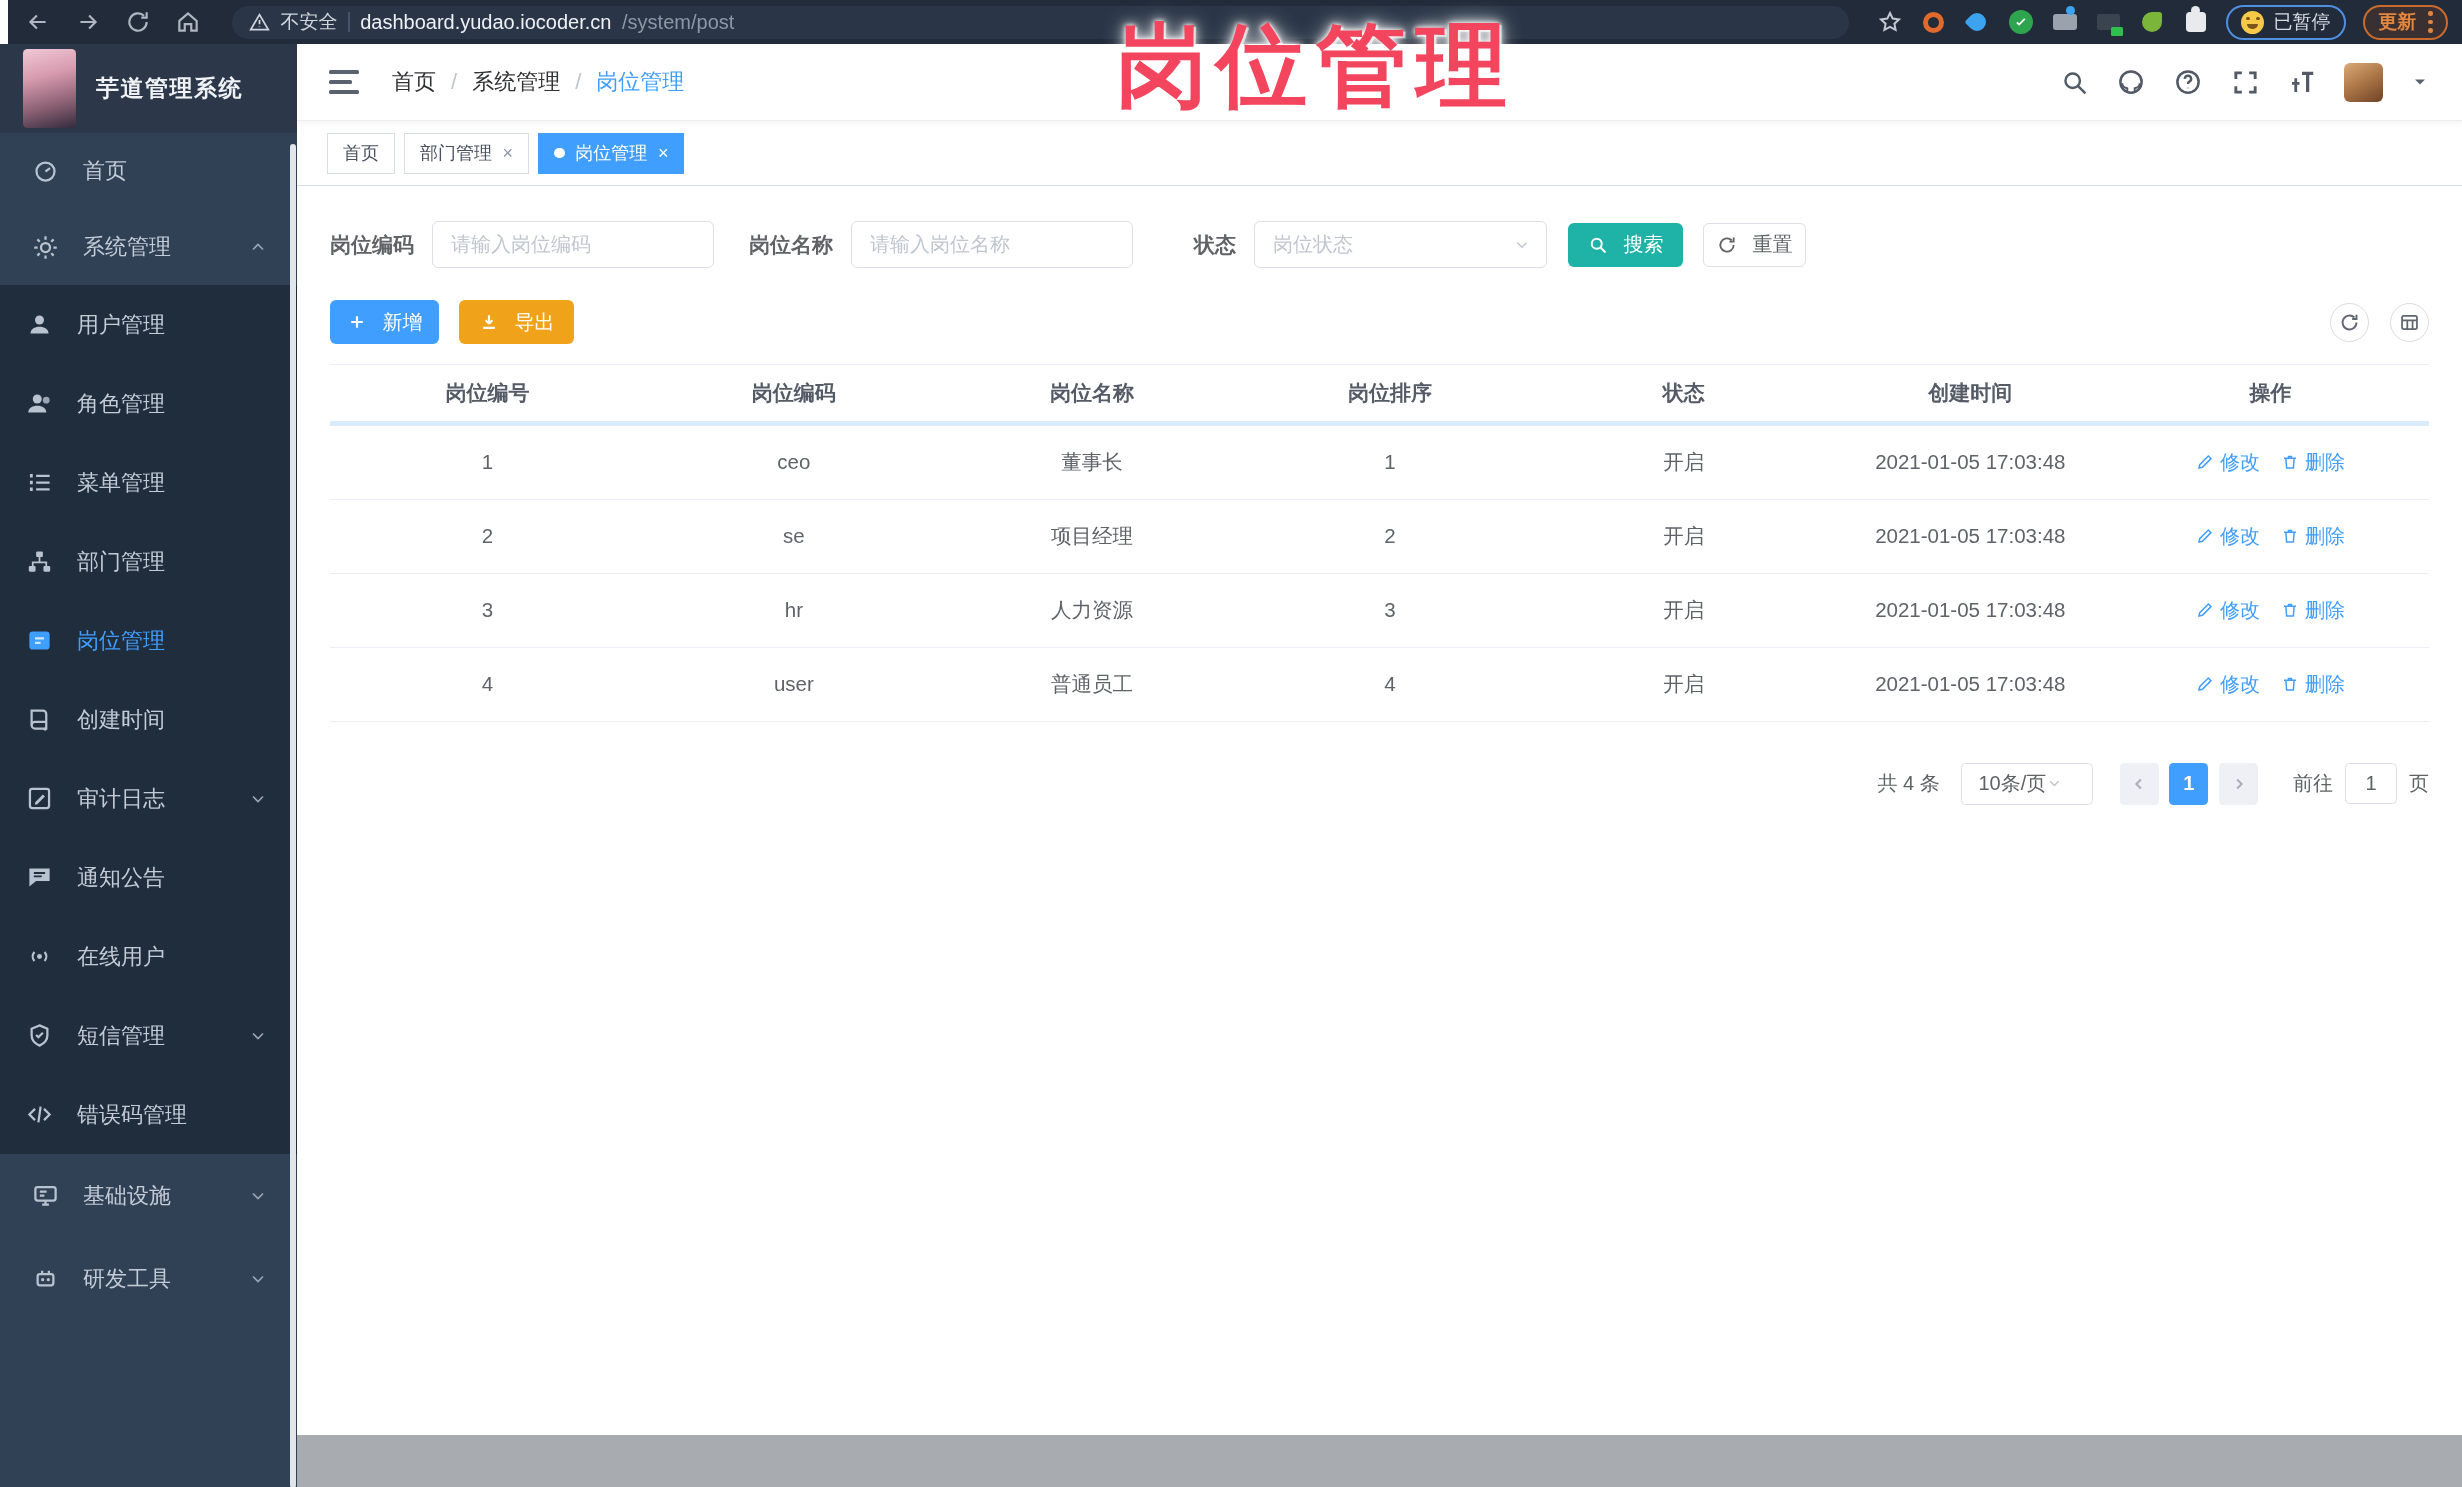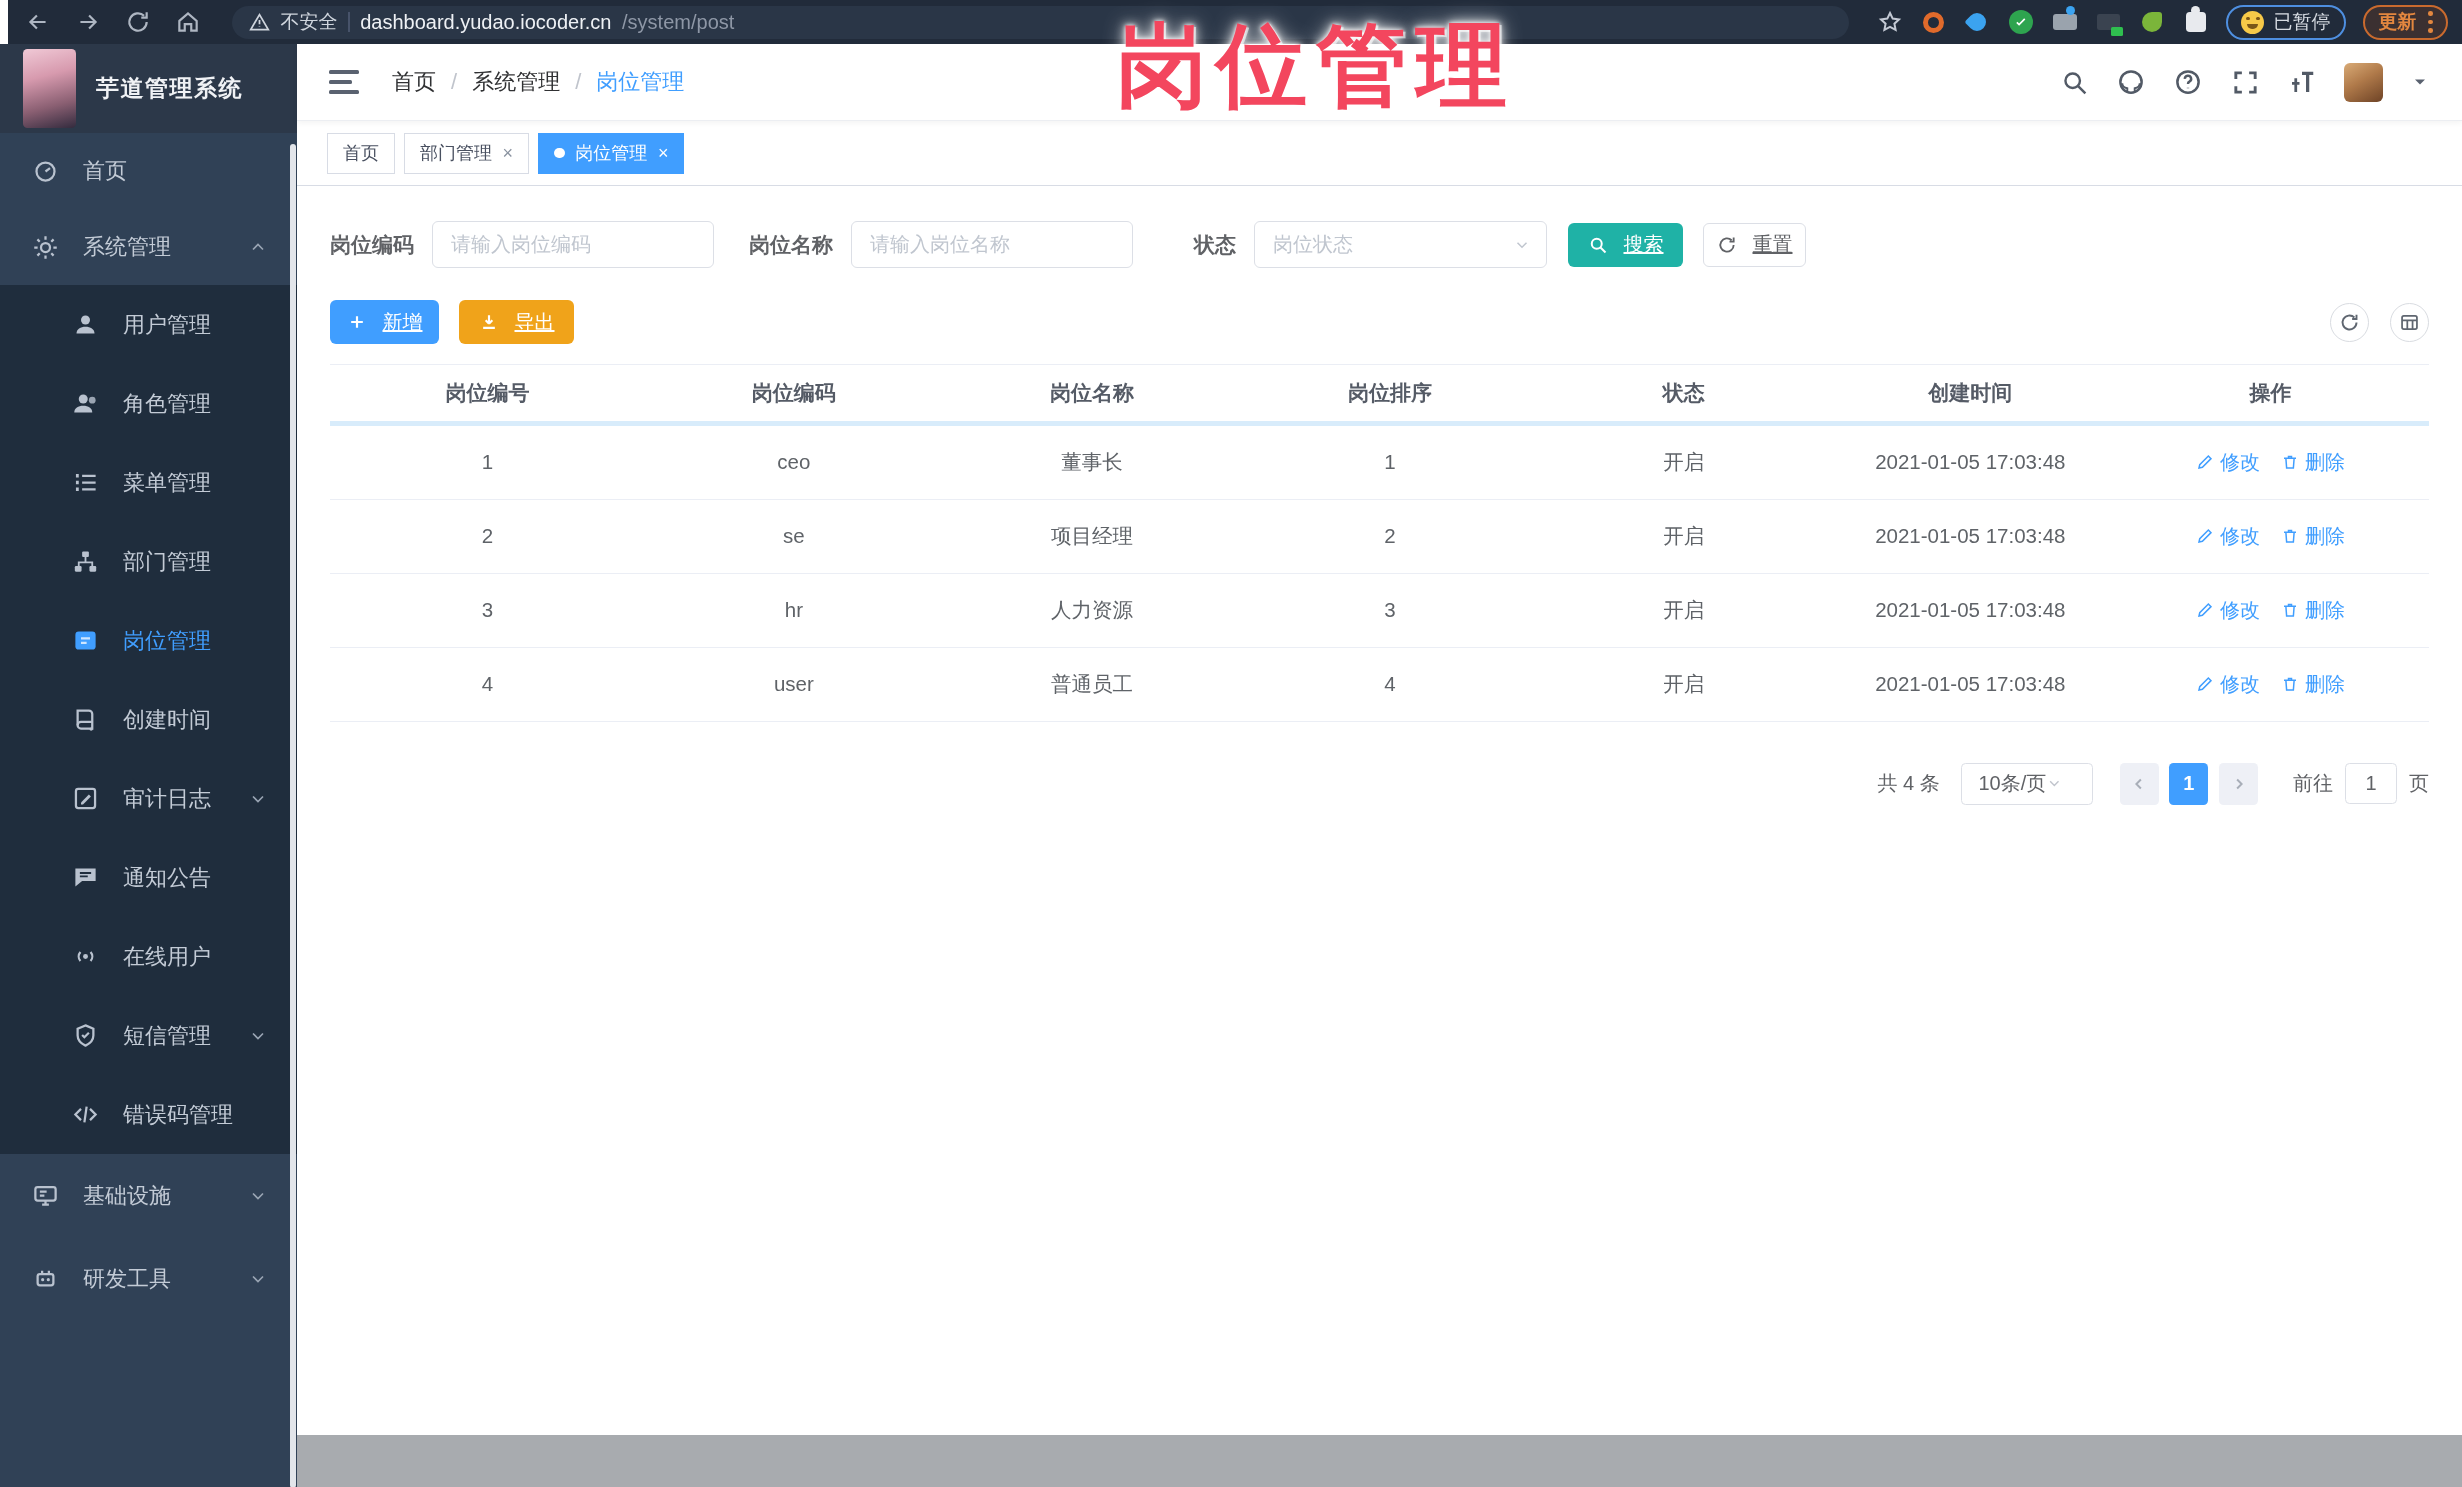--- a/index.html
+++ b/index.html
@@ -47,21 +47,21 @@
   .app{position:absolute;top:44px;left:0;right:0;bottom:0;display:flex;}
   .sidebar{width:297px;flex-shrink:0;background:#304156;position:relative;color:#c3cbd6;}
   .side-scroll{position:absolute;top:100px;right:0.8px;bottom:0;width:6px;background:#e2e5ea;border-radius:3px;}
   .logo-row{height:89px;display:flex;align-items:center;padding:0 23px;gap:20px;background:#2c3849;}
   .logo-img{width:53px;height:79px;border-radius:4.5px;flex-shrink:0;
      background:linear-gradient(165deg,#f0c9d6 0%,#d79aae 35%,#8a5f72 70%,#332b3e 100%);}
   .app-title{color:#f0f2f5;font-size:23px;font-weight:700;letter-spacing:1.5px;}
   .menu-item{height:76px;display:flex;align-items:center;padding-left:32px;font-size:22px;gap:24px;position:relative;cursor:pointer;}
   .menu-item .mi{width:27px;height:27px;flex-shrink:0;color:#b9c2cf;}
   .menu-sub{background:#1f2d3d;}
-  .menu-sub .menu-item{height:79px;padding-left:72px;}
+  .menu-sub .menu-item{height:79px;padding-left:26px;}
   .menu-item.lvl1b{height:83px;}
   .menu-item.active{color:#409eff;}
   .menu-item.active .mi{color:#409eff;}
   .m-arrow{position:absolute;right:29px;color:#9aa5b4;}
 
   .main{flex:1;display:flex;flex-direction:column;background:#fff;position:relative;min-width:0;}
 
   
   .app-header{height:76px;display:flex;align-items:center;padding:0 32px;border-bottom:1.5px solid #eceef2;
               box-shadow:0 1.5px 6px rgba(0,0,0,.05);position:relative;z-index:2;background:#fff;flex-shrink:0;}
@@ -90,21 +90,21 @@
   .content{flex:1;padding:35px 33px 0;position:relative;}
   .filters{display:flex;align-items:center;}
   .f-label{font-size:21px;color:#606266;font-weight:700;margin-right:18px;white-space:nowrap;}
   .f-input{width:282px;height:47px;border:1.5px solid #dcdfe6;border-radius:6px;padding:0 18px;font-size:20px;
            color:#606266;box-sizing:border-box;background:#fff;outline:none;font-family:inherit;}
   .f-input::placeholder{color:#c0c6cf;}
   .f-gap{width:35px;}
   .f-select{width:293px;height:47px;border:1.5px solid #dcdfe6;border-radius:6px;box-sizing:border-box;background:#fff;
             display:flex;align-items:center;justify-content:space-between;padding:0 15px 0 18px;font-size:20px;color:#c0c6cf;cursor:pointer;}
   .btn{height:44px;border-radius:6px;display:inline-flex;align-items:center;justify-content:center;gap:16px;
-       font-size:20px;border:none;cursor:pointer;font-family:inherit;box-sizing:border-box;text-decoration:underline;}
+       font-size:20px;border:none;cursor:pointer;font-family:inherit;box-sizing:border-box;}
   .btn-search{background:#1fb2a6;color:#fff;width:115px;margin-left:21px;}
   .btn-reset{background:#fff;border:1.5px solid #dcdfe6;color:#606266;width:103px;margin-left:20px;}
 
   .toolbar{display:flex;align-items:center;margin-top:32px;}
   .btn-add{background:#409eff;color:#fff;width:109px;}
   .btn-export{background:#f0a31a;color:#fff;width:115px;margin-left:20px;}
   .tool-circles{margin-left:auto;display:flex;gap:21px;}
   .circle-btn{width:39px;height:39px;border-radius:50%;border:1.5px solid #d9dce1;background:#fff;color:#5f6670;
               display:flex;align-items:center;justify-content:center;cursor:pointer;box-sizing:border-box;}
 

